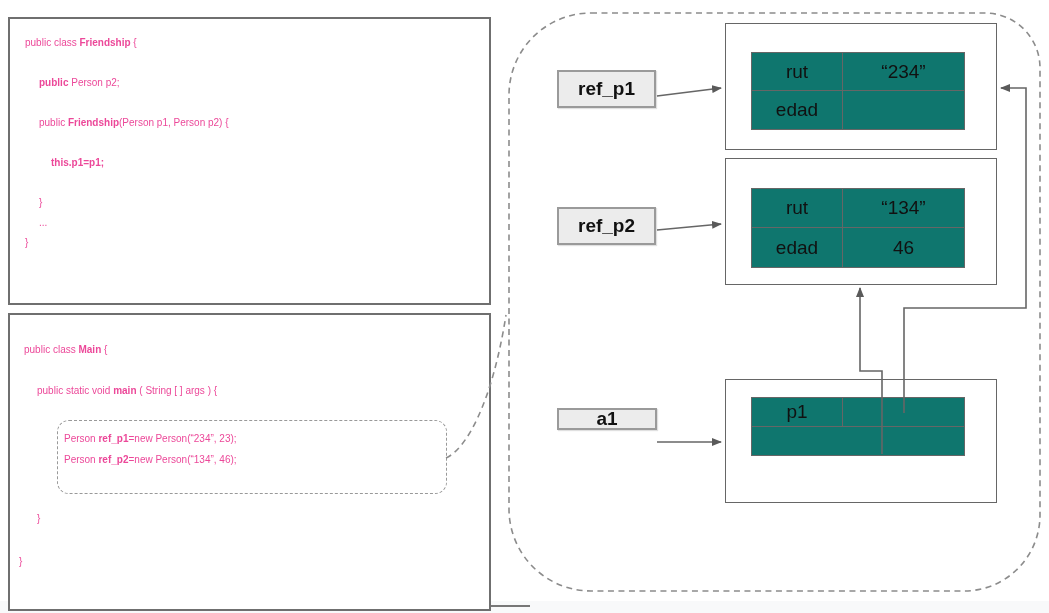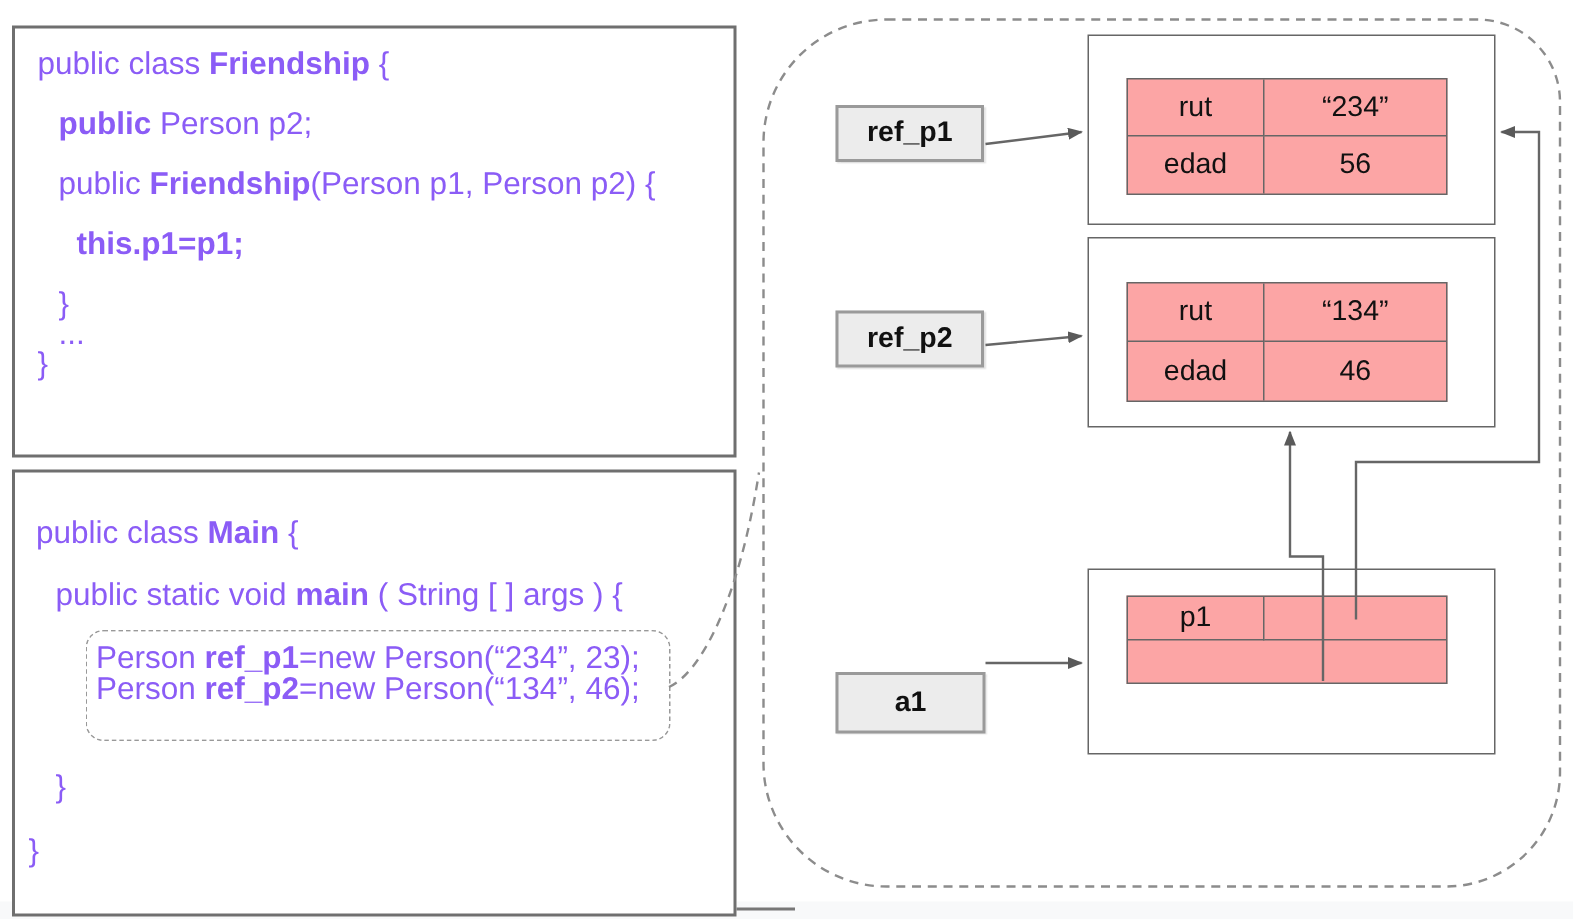--- a/index.html
+++ b/index.html
@@ -1,21 +1,21 @@
 <!DOCTYPE html>
 <html><head>
 <meta charset="utf-8">
 <style>
   html,body{margin:0;padding:0;background:#fff;}
   #canvas{position:relative;width:1049px;height:613px;background:#ffffff;overflow:hidden;
           font-family:"Liberation Sans", sans-serif;color:#111;}
   .abs{position:absolute;box-sizing:border-box;}
 
   
-  .code-box{border:2px solid #6f6f6f;background:#fff;font-size:21px;color:#8b5cf6;}
+  .code-box{border:2px solid #6f6f6f;background:#fff;font-size:10px;color:#ec4899;}
   #box-friendship{left:8px;top:17px;width:483px;height:288px;padding:14px 0 0 15px;line-height:20px;}
   #box-main{left:8px;top:313px;width:483px;height:298px;}
   .cl{white-space:pre;}
   .ind0{padding-left:0;}
   .ind1{padding-left:14px;}
   .ind2{padding-left:26px;}
   .b{font-weight:bold;}
   .main-line{position:absolute;white-space:pre;}
   #main-class-line{left:14px;top:29px;}
   #main-method-line{left:27px;top:70px;}
@@ -23,29 +23,29 @@
   #main-close-outer{left:9px;top:241px;}
   #stmt-box{left:47px;top:105px;width:390px;height:74px;border:1.5px dashed #999;
             border-radius:12px;padding:7px 0 0 6px;line-height:21px;background:transparent;}
 
   
   .ref-label{background:#ececec;border:2px solid #9a9a9a;display:flex;align-items:center;
              justify-content:center;font-weight:bold;font-size:19px;color:#111;z-index:4;
              box-shadow:1px 1px 1px rgba(0,0,0,0.12);}
   #label-ref-p1{left:557px;top:70px;width:99px;height:38px;}
   #label-ref-p2{left:557px;top:207px;width:99px;height:38px;}
-  #label-a1{left:557px;top:448px;width:100px;height:41px;}
+  #label-a1{left:557px;top:408px;width:100px;height:22px;}
 
   .obj-box{border:1.5px solid #666;background:#fff;z-index:1;}
   #obj-p1{left:725px;top:23px;width:272px;height:127px;}
   #obj-p2{left:725px;top:158px;width:272px;height:127px;}
   #obj-a1{left:725px;top:379px;width:272px;height:124px;}
 
   .mem-table{display:grid;grid-template-columns:91px 1fr;grid-auto-rows:1fr;
-             border:1.5px solid #666;background:#fca5a5;z-index:2;}
+             border:1.5px solid #666;background:#0f766e;z-index:2;}
   #table-p1{left:751px;top:52px;width:214px;height:78px;}
   #table-p2{left:751px;top:188px;width:214px;height:80px;}
   #table-a1{left:751px;top:397px;width:214px;height:59px;}
   .cell{display:flex;align-items:center;justify-content:center;font-size:19px;color:#111;}
   .cell.c0{border-right:1.5px solid #666;}
   .cell.r0{border-bottom:1.5px solid #666;}
 
   #diagram-svg{position:absolute;left:0;top:0;width:1049px;height:613px;z-index:3;pointer-events:none;}
 
   #bottom-strip{left:0;top:601px;width:1049px;height:12px;background:#f8f9fa;z-index:0;}
@@ -83,21 +83,20 @@
   </div>
 
   <div id="obj-p1" class="abs obj-box"></div>
   <div id="obj-p2" class="abs obj-box"></div>
   <div id="obj-a1" class="abs obj-box"></div>
 
   <div id="table-p1" class="abs mem-table">
       <div class="cell r0 c0">rut</div>
       <div class="cell r0 c1">“234”</div>
       <div class="cell r1 c0">edad</div>
-      <div class="cell r1 c1">56</div>
     </div>
   <div id="table-p2" class="abs mem-table">
       <div class="cell r0 c0">rut</div>
       <div class="cell r0 c1">“134”</div>
       <div class="cell r1 c0">edad</div>
       <div class="cell r1 c1">46</div>
     </div>
   <div id="table-a1" class="abs mem-table">
       <div class="cell r0 c0">p1</div>
       <div class="cell r0 c1"></div>

